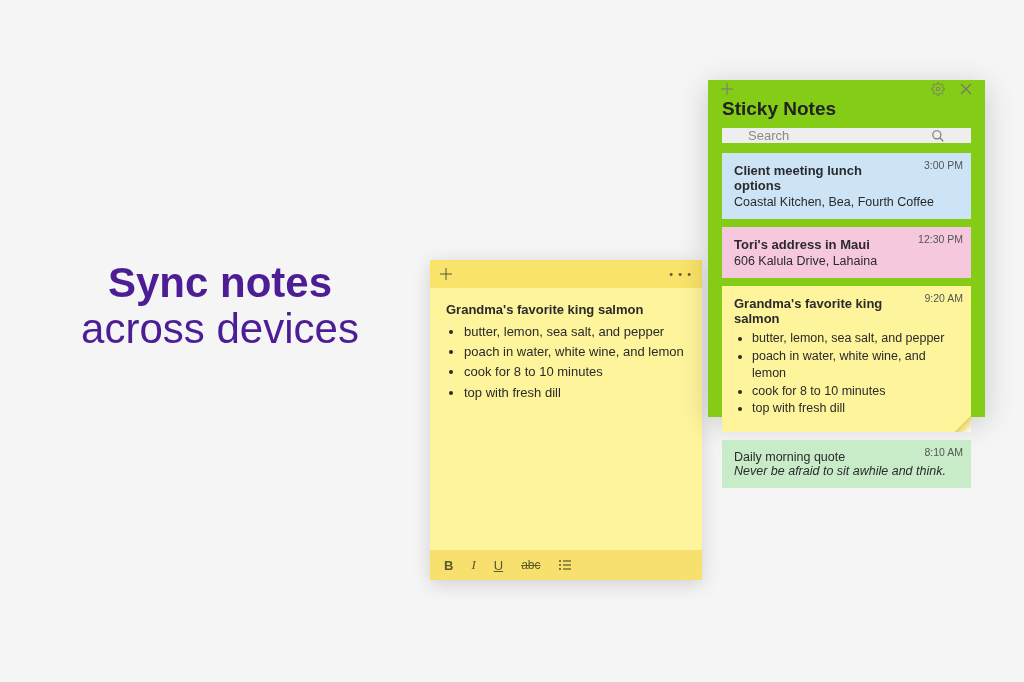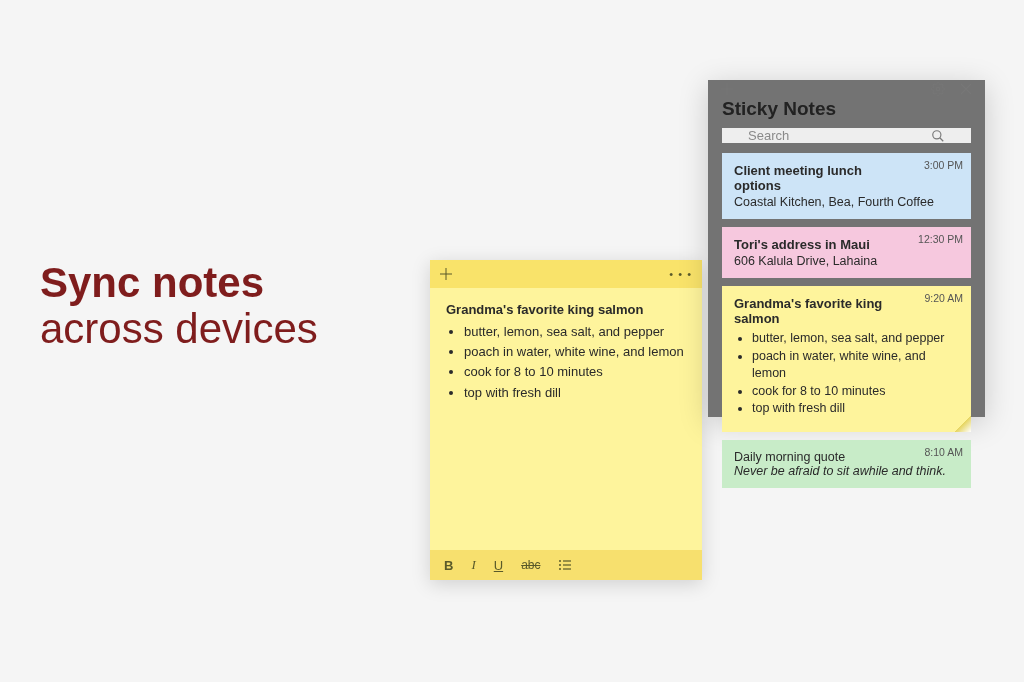--- a/index.html
+++ b/index.html
@@ -11,22 +11,22 @@
     position: relative;
     overflow: hidden;
   }
 
   
   .hero {
     position: absolute;
     left: 40px;
     top: 260px;
     width: 360px;
-    text-align: left;
-    color: #7f1d1d;
+    text-align: center;
+    color: #4c1d95;
   }
   .hero-line1 {
     font-size: 42px;
     font-weight: 700;
     line-height: 1.1;
   }
   .hero-line2 {
     font-size: 42px;
     font-weight: 300;
     line-height: 1.1;
@@ -100,21 +100,21 @@
   .fmt.strike { text-decoration: line-through; font-size:12px;}
   .fmt.list svg { width:14px; height:14px; }
 
   
   .list-window {
     position: absolute;
     left: 708px;
     top: 80px;
     width: 277px;
     height: 337px;
-    background: #737373;
+    background: #84cc16;
     box-shadow: 0 6px 28px rgba(0,0,0,0.18);
     display: flex;
     flex-direction: column;
     padding-bottom: 6px;
   }
   .list-titlebar {
     height: 28px;
     display: flex;
     align-items: center;
     justify-content: space-between;

